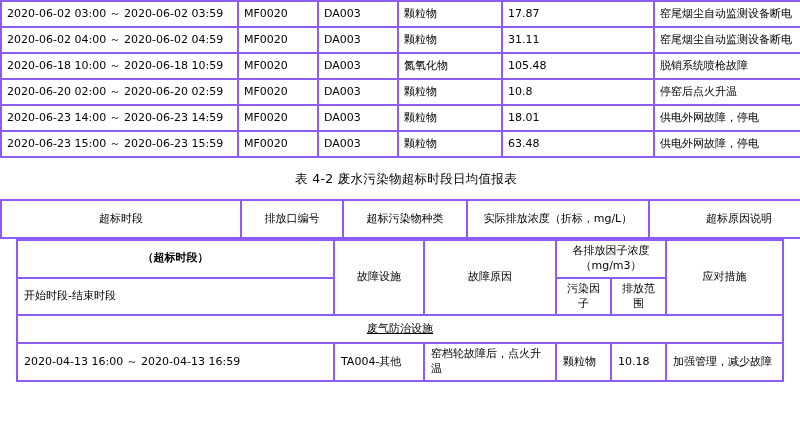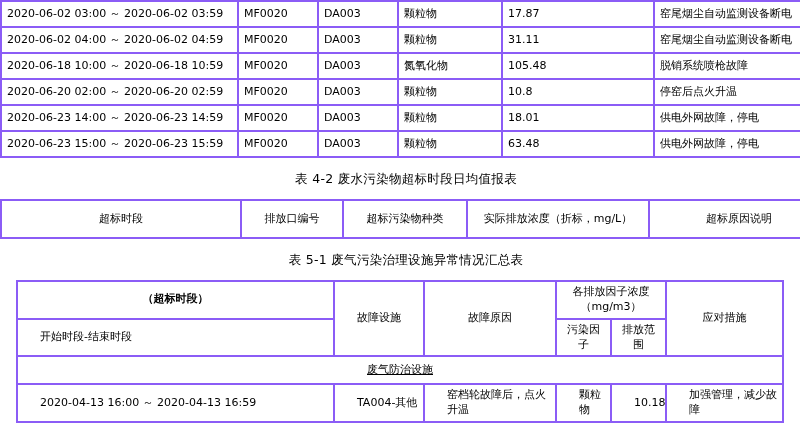--- a/index.html
+++ b/index.html
@@ -72,21 +72,21 @@
   }
   .t3 .r-head td { height: 22px; }
   .t3 .a0 { width: 305px; font-weight: bold; }
   .t3 .a1 { width: 78px; }
   .t3 .a2 { width: 120px; }
   .t3 .a3 { width: 80px; }
   .t3 .a4 { width: 80px; }
   .t3 .a5 { width: 105px; }
   .t3 .cell-left {
     text-align: left;
-    padding-left: 22px;
+    padding-left: 6px;
     margin-left: 20px;
   }
   .t3 .band td {
     height: 20px;
     text-decoration: underline;
   }
   .t3 .datarow td {
     height: 22px;
   }
   .nowrap { white-space: nowrap; }
@@ -157,21 +157,20 @@
         <td class="h0">超标时段</td>
         <td class="h1">排放口编号</td>
         <td class="h2">超标污染物种类</td>
         <td class="h3">实际排放浓度（折标，mg/L）</td>
         <td class="h4">超标原因说明</td>
       </tr>
     </tbody>
   </table>
 
 
-  <div class="caption">表 5-1  废气污染治理设施异常情况汇总表</div>
 
   <table class="t3">
     <tbody>
       <tr class="r-head">
         <td class="a0">（超标时段）</td>
         <td class="a1" rowspan="2">故障设施</td>
         <td class="a2" rowspan="2">故障原因</td>
         <td colspan="2">
           <div>各排放因子浓度</div>
           <div>（mg/m3）</div>

